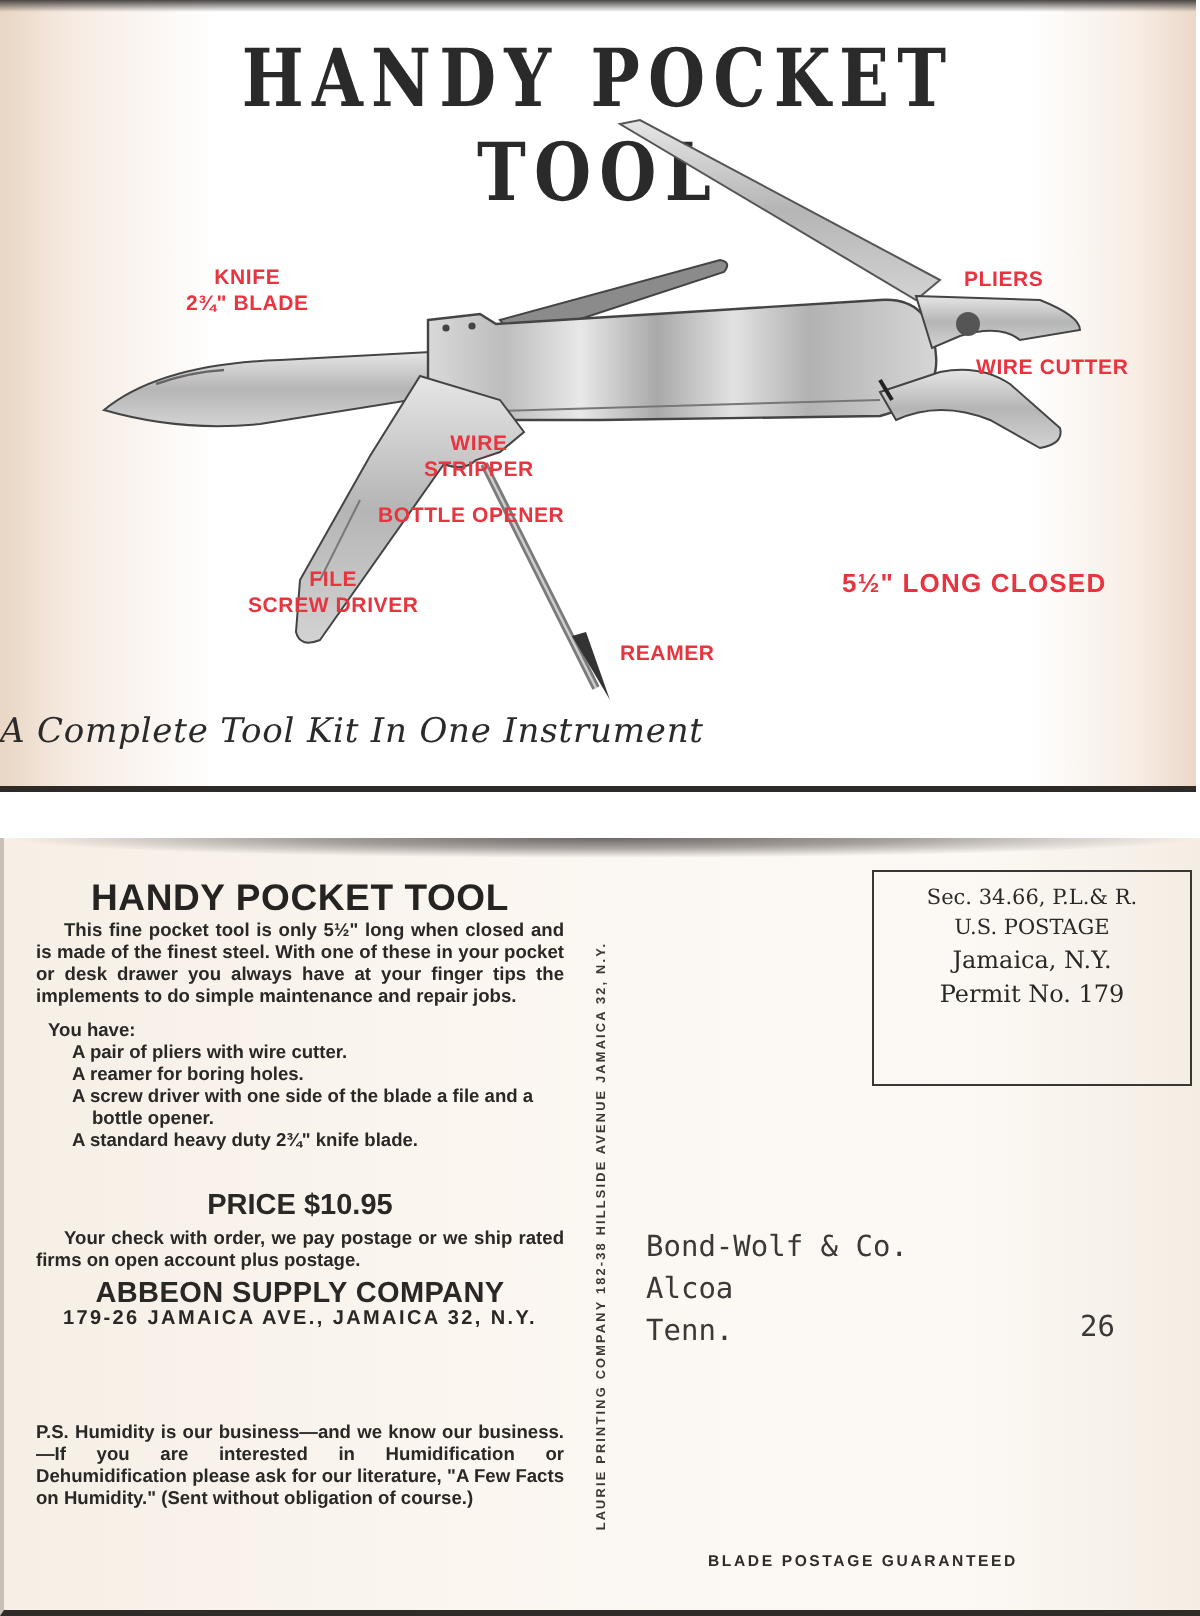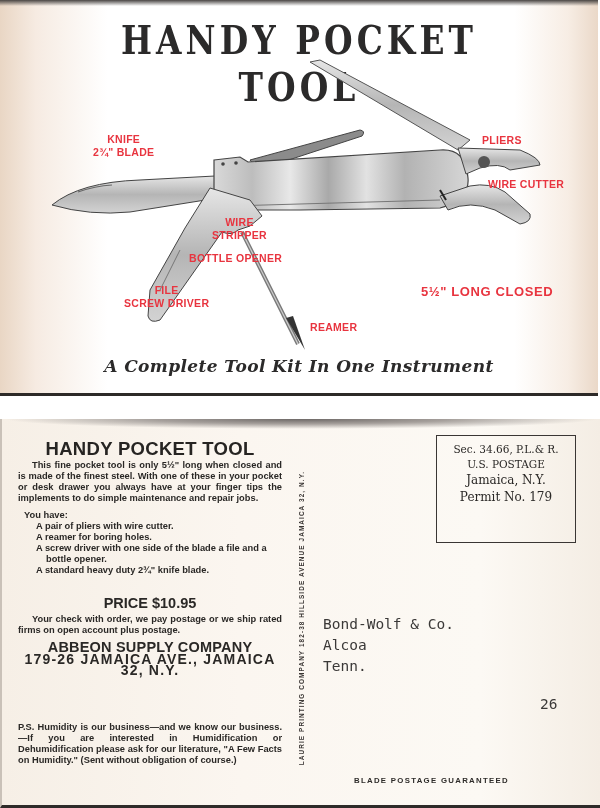--- a/index.html
+++ b/index.html
@@ -23,23 +23,23 @@
     font-size: 40px; letter-spacing: 5px; color: #2b2a2a;
     transform: scaleX(0.82); transform-origin: center;
   }
   .tool-svg { position: absolute; left: 0; top: 0; width: 598px; height: 396px; }
   .label {
     position: absolute; color: #e8343f; font-weight: bold; font-size: 10.5px;
     letter-spacing: 0.3px; line-height: 13px; text-align: center;
   }
   .label.big { font-size: 13px; letter-spacing: 0.6px; }
   .tagline {
-    position: absolute; left: 0; right: 0; top: 356px; text-align: center;
+    position: absolute; left: 0; right: 0; top: 356px; 
     font-family: "DejaVu Serif", serif; font-style: italic; font-size: 17px;
-    color: #2b2a2a; letter-spacing: 0.4px; font-weight: bold;
+    color: #2b2a2a; letter-spacing: 0.4px;
   }
 
   
   .back {
     position: absolute; left: 0; top: 419px; width: 600px; height: 389px;
     background: linear-gradient(90deg, #f6efe6 0%, #fbf6f0 40%, #fcf9f4 80%, #f4ede4 100%);
     border-left: 2px solid #c9c1b8;
     border-bottom: 3px solid #2e2b29;
   }
   .back::before {
@@ -55,51 +55,51 @@
   }
   .para { text-align: justify; text-indent: 14px; margin-bottom: 6px; }
   .you-have { padding-left: 6px; }
   .you-have .lead { margin-bottom: 0; }
   .you-have ul { list-style: none; padding-left: 12px; margin-bottom: 22px; }
   .you-have li { padding-left: 10px; text-indent: -10px; }
   .price { text-align: center; font-size: 14.5px; margin: 4px 0 5px; }
   .guarantee { display: flex; align-items: flex-start; margin-bottom: 7px; }
   .hand-icon { width: 26px; flex: 0 0 26px; margin-right: 4px; margin-top: 1px; }
   .company { text-align: center; font-size: 14.5px; margin-bottom: 1px; letter-spacing: 0.2px; }
-  .address { text-align: center; font-size: 14px; letter-spacing: 1.2px; margin-bottom: 7px; font-weight: bold; }
+  .address { text-align: center; font-size: 10px; letter-spacing: 1.2px; margin-bottom: 7px; font-weight: bold; }
   .ps { text-align: justify; margin-top: 46px; }
 
   .vertical-printer {
     position: absolute; left: 292px; top: 14px; width: 14px; height: 370px;
   }
   .vertical-printer span {
     position: absolute; left: 50%; top: 50%;
     transform: translate(-50%, -50%) rotate(-90deg);
     white-space: nowrap; font-size: 6.4px; font-weight: bold; letter-spacing: 1.1px; color: #3a3634;
   }
 
   .indicia {
-    position: absolute; left: 434px; top: 16px; width: 140px; height: 108px;
+    position: absolute; left: 434px; top: 16px; width: 160px; height: 108px;
     border: 1.3px solid #3a3634;
     font-family: "DejaVu Serif", serif; text-align: center; color: #2a2826;
     padding-top: 6px;
   }
   .indicia .l1 { font-size: 10.5px; line-height: 15px; }
   .indicia .l2 { font-size: 10.5px; line-height: 15px; }
   .indicia .l3 { font-size: 15px; line-height: 19px; }
   .indicia .l4 { font-size: 12px; line-height: 17px; }
   .indicia .l5 { font-size: 12px; line-height: 17px; }
 
   .address-block {
     position: absolute; left: 321px; top: 195px;
     font-family: "DejaVu Sans Mono", monospace; font-size: 14.5px; line-height: 21px; color: #3b3938;
   }
   .code-number {
     position: absolute; left: 538px; top: 237px;
-    font-family: "DejaVu Sans Mono", monospace; font-size: 14.5px; color: #3b3938; margin-top: 40px;
+    font-family: "DejaVu Sans Mono", monospace; font-size: 14.5px; color: #3b3938;
   }
   .return-postage {
     position: absolute; left: 352px; top: 357px;
     font-size: 7.8px; font-weight: bold; letter-spacing: 1.3px; color: #2e2c2a;
   }
 </style>
 </head>
 <body>
 
 <section class="front">

